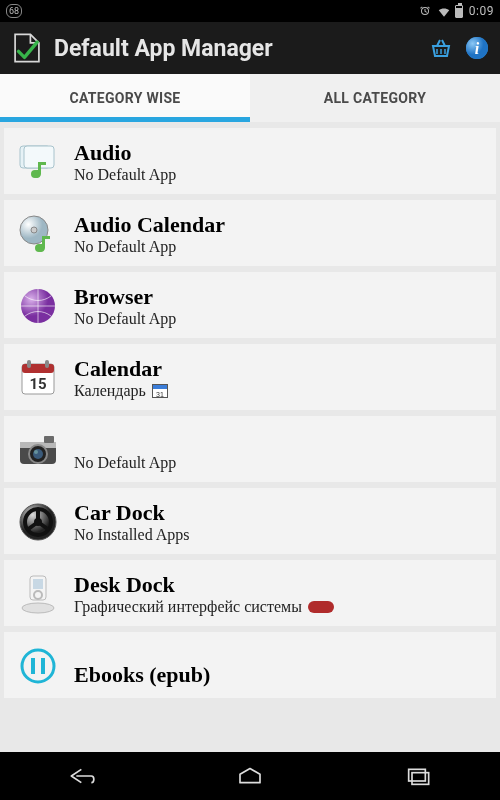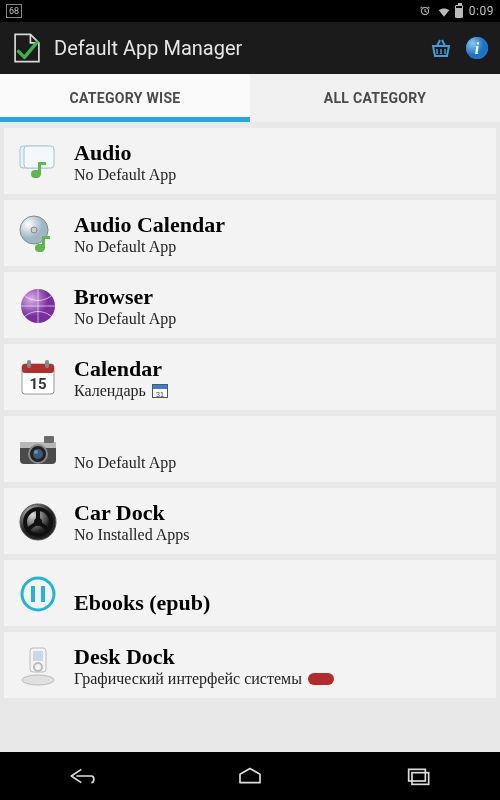--- a/index.html
+++ b/index.html
@@ -17,21 +17,21 @@
     background: #000;
     color: #bfbfbf;
     display: flex;
     align-items: center;
     padding: 0 6px;
     font-size: 11px;
   }
   .status-left { display:flex; align-items:center; gap:4px; }
   .badge {
     border: 1px solid #888;
-    border-radius: 0;
+    border-radius: 6px;
     padding: 0 2px;
     font-size: 9px;
     line-height: 12px;
     color: #bbb;
   }
   .status-right { margin-left:auto; display:flex; align-items:center; gap:6px;justify-content:space-between; }
   .wifi-icon, .alarm-icon {
     width:12px; height:12px;
   }
   .battery {
@@ -58,21 +58,21 @@
     display:flex;
     align-items:center;
     padding: 0 10px;
     gap: 10px;
   }
   .app-logo {
     width: 34px; height: 34px;
     position:relative;
     display:flex; align-items:center; justify-content:center;
   }
-  .app-title { font-size: 20px; flex:1; color:#e6e6e6; font-weight:400;}
+  .app-title { font-size: 23px; flex:1; color:#e6e6e6; font-weight:700;}
   .ab-icon { width:26px; height:26px; display:flex; align-items:center; justify-content:center; }
 
   
   .tabs {
     height: 48px;
     background: #f0f0f0;
     display:flex;
   }
   .tab {
     flex:1;
@@ -298,50 +298,50 @@
         <path d="M22 22L22 9M22 22L11 30M22 22L33 30" stroke="#111" stroke-width="4"></path>
         <circle cx="22" cy="22" r="4" fill="#111"></circle>
       </svg>
     </div>
     <div class="row-text">
       <div class="row-title">Car Dock</div>
       <div class="row-sub">No Installed Apps</div>
     </div>
   </div>
 
-  <div class="row" style="margin-bottom:0;">
-    <div class="row-icon">
-      <svg viewBox="0 0 44 44" width="44" height="44">
-        <circle cx="22" cy="22" r="16" fill="none" stroke="#1fb5d6" stroke-width="3"></circle>
-        <path d="M15 14v16h4V14zM25 14v16h4V14z" fill="#1fb5d6"></path>
-      </svg>
-    </div>
-    <div class="row-text">
-      <div class="row-title">Ebooks (epub)</div>
-    </div>
-  </div>
-
   <div class="row">
     <div class="row-icon">
       <svg viewBox="0 0 44 44" width="44" height="44">
         <rect x="14" y="4" width="16" height="24" rx="3" fill="#f4f4f4" stroke="#bbb"></rect>
         <rect x="17" y="7" width="10" height="10" fill="#c8d8e4"></rect>
         <circle cx="22" cy="23" r="4" fill="none" stroke="#bbb" stroke-width="2"></circle>
         <ellipse cx="22" cy="36" rx="16" ry="5" fill="#e0e0e0" stroke="#bbb"></ellipse>
       </svg>
     </div>
     <div class="row-text">
       <div class="row-title">Desk Dock</div>
       <div class="row-sub">
         <span>Графический интерфейс системы</span>
         <span class="mini-pill"></span>
       </div>
     </div>
   </div>
 
+  <div class="row" style="margin-bottom:0;">
+    <div class="row-icon">
+      <svg viewBox="0 0 44 44" width="44" height="44">
+        <circle cx="22" cy="22" r="16" fill="none" stroke="#1fb5d6" stroke-width="3"></circle>
+        <path d="M15 14v16h4V14zM25 14v16h4V14z" fill="#1fb5d6"></path>
+      </svg>
+    </div>
+    <div class="row-text">
+      <div class="row-title">Ebooks (epub)</div>
+    </div>
+  </div>
+
 </div>
 
 <div class="nav-bar">
   <div class="nav-btn">
     <svg viewBox="0 0 40 24" width="40" height="20">
         <path d="M18 4L6 12l12 8M12 12h18c4 0 4 8 0 8" fill="none" stroke="#ddd" stroke-width="2" stroke-linejoin="round"></path>
       </svg>
   </div>
   <div class="nav-btn">
     <svg viewBox="0 0 40 24" width="40" height="20">

